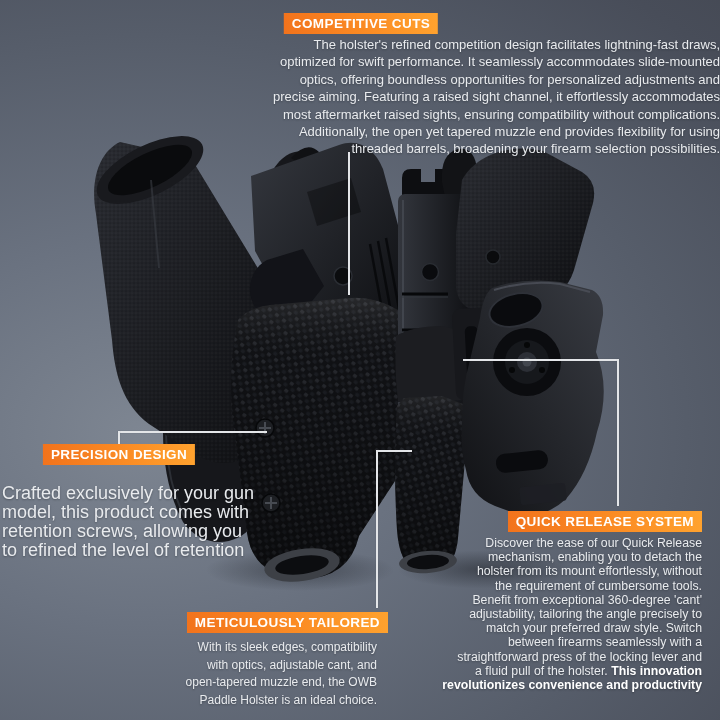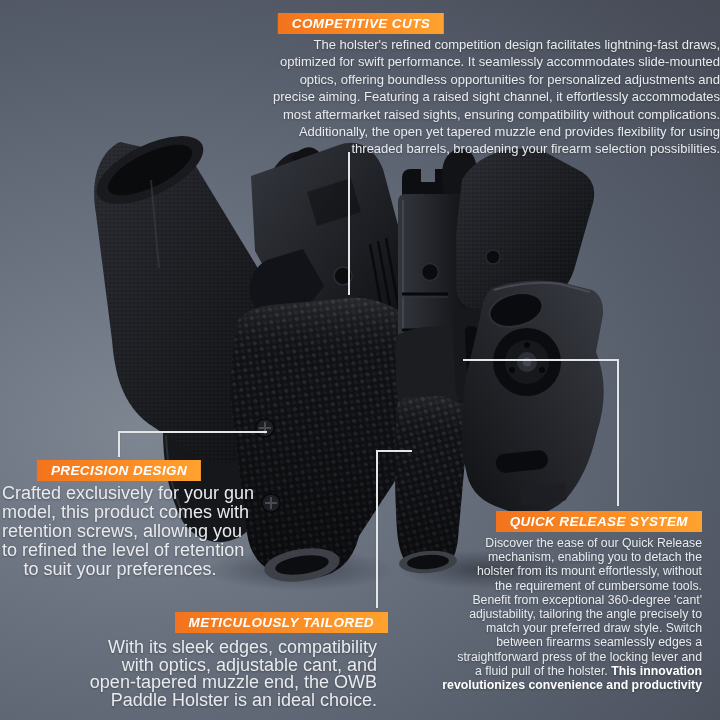--- a/index.html
+++ b/index.html
@@ -3,29 +3,29 @@
 <meta charset="utf-8">
 <style>
   html,body{margin:0;padding:0;background:#2b2e36;}
   .stage{
     position:relative;width:720px;height:720px;overflow:hidden;
     font-family:"Liberation Sans",sans-serif;
     background:
       radial-gradient(130% 95% at 20% 60%, #7e8692 0%, #6a7280 28%, #565d6a 58%, #484d59 82%, #424650 100%);
   }
   .tag{
-    position:absolute;height:21px;line-height:21px;padding:0 14px;
+    position:absolute;height:21px;line-height:21px;padding:0 8px;
     background:linear-gradient(90deg,#f2731c 0%,#fb8c24 55%,#ffa22e 100%);
-    color:#ffffff;font-weight:bold;font-size:13.5px;letter-spacing:.4px;white-space:nowrap;font-style:italic;
+    color:#ffffff;font-weight:bold;font-size:13.5px;letter-spacing:.4px;white-space:nowrap;
   }
   .para{position:absolute;color:#e9ebee;text-shadow:0 1px 2px rgba(18,22,28,.35);}
   .para .ln{display:block;white-space:nowrap;}
   .para-top{left:0;width:720px;top:36px;font-size:13px;line-height:17.4px;text-align:right;}
   .para-precision{left:2px;width:236px;top:484px;font-size:18px;line-height:19px;text-align:center;}
-  .para-tailored{right:343px;top:639px;font-size:18px;line-height:17.5px;text-align:right;}
+  .para-tailored{right:343px;top:639px;font-size:12px;line-height:17.5px;text-align:right;}
   .para-quick{right:18px;top:536px;font-size:12.3px;line-height:14.2px;text-align:right;}
   .para-quick .bold, .para-quick .ln.bold{font-weight:bold;color:#ffffff;}
   .cline{position:absolute;background:#e4e6e9;box-shadow:0 0 1px rgba(0,0,0,.3);}
   .shadow{position:absolute;background:radial-gradient(50% 50% at 50% 50%, rgba(12,14,18,.40), rgba(12,14,18,0) 70%);}
   .art{position:absolute;}
 </style>
 </head>
 <body>
 
 <div class="stage">
@@ -194,45 +194,44 @@
   <div class="para para-top">
     <span class="ln">The holster's refined competition design facilitates lightning-fast draws,</span>
     <span class="ln">optimized for swift performance. It seamlessly accommodates slide-mounted</span>
     <span class="ln">optics, offering boundless opportunities for personalized adjustments and</span>
     <span class="ln">precise aiming. Featuring a raised sight channel, it effortlessly accommodates</span>
     <span class="ln">most aftermarket raised sights, ensuring compatibility without complications.</span>
     <span class="ln">Additionally, the open yet tapered muzzle end provides flexibility for using</span>
     <span class="ln">threaded barrels, broadening your firearm selection possibilities.</span>
   </div>
 
-  <div class="tag" style="left:119px;top:460px;transform:translateX(-50%);">PRECISION DESIGN</div>
+  <div class="tag" style="left:119px;top:444px;transform:translateX(-50%);">PRECISION DESIGN</div>
   <div class="para para-precision">
     <span class="ln">Crafted exclusively for your gun</span>
     <span class="ln">model, this product comes with</span>
     <span class="ln">retention screws, allowing you</span>
     <span class="ln">to refined the level of retention</span>
-    <span class="ln">to suit your preferences.</span>
   </div>
 
   <div class="tag" style="right:332px;top:612px;">METICULOUSLY TAILORED</div>
   <div class="para para-tailored">
     <span class="ln">With its sleek edges, compatibility</span>
     <span class="ln">with optics, adjustable cant, and</span>
     <span class="ln">open-tapered muzzle end, the OWB</span>
     <span class="ln">Paddle Holster is an ideal choice.</span>
   </div>
 
   <div class="tag" style="right:18px;top:511px;">QUICK RELEASE SYSTEM</div>
   <div class="para para-quick">
     <span class="ln">Discover the ease of our Quick Release</span>
     <span class="ln">mechanism, enabling you to detach the</span>
     <span class="ln">holster from its mount effortlessly, without</span>
     <span class="ln">the requirement of cumbersome tools.</span>
     <span class="ln">Benefit from exceptional 360-degree 'cant'</span>
     <span class="ln">adjustability, tailoring the angle precisely to</span>
     <span class="ln">match your preferred draw style. Switch</span>
-    <span class="ln">between firearms seamlessly edges a</span>
+    <span class="ln">between firearms seamlessly with a</span>
     <span class="ln">straightforward press of the locking lever and</span>
     <span class="ln"><span>a fluid pull of the holster. </span><span class="bold">This innovation</span></span>
     <span class="ln bold">revolutionizes convenience and productivity</span>
   </div>
 
 </div>
 
 </body></html>

